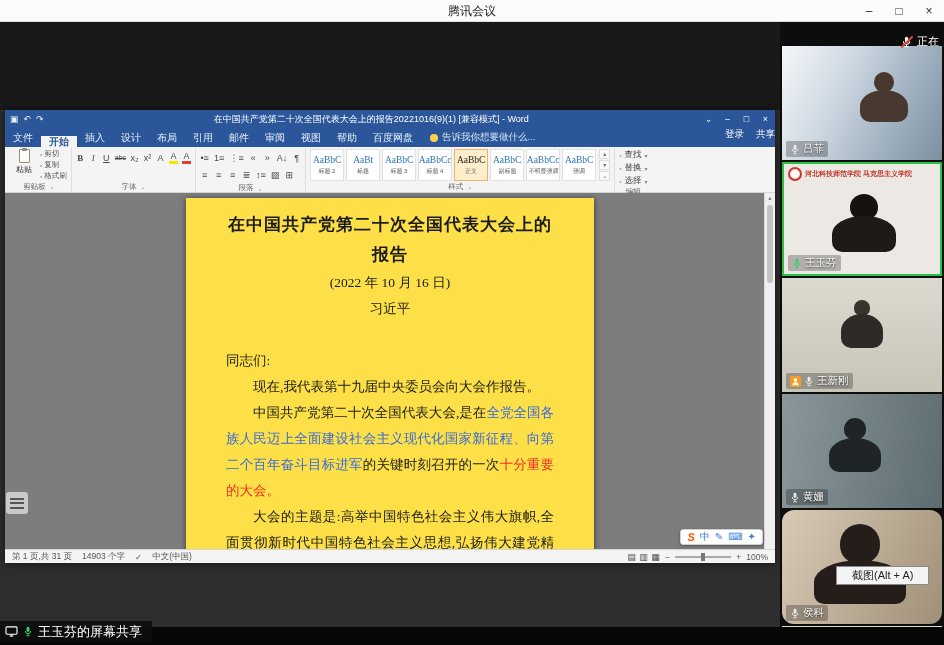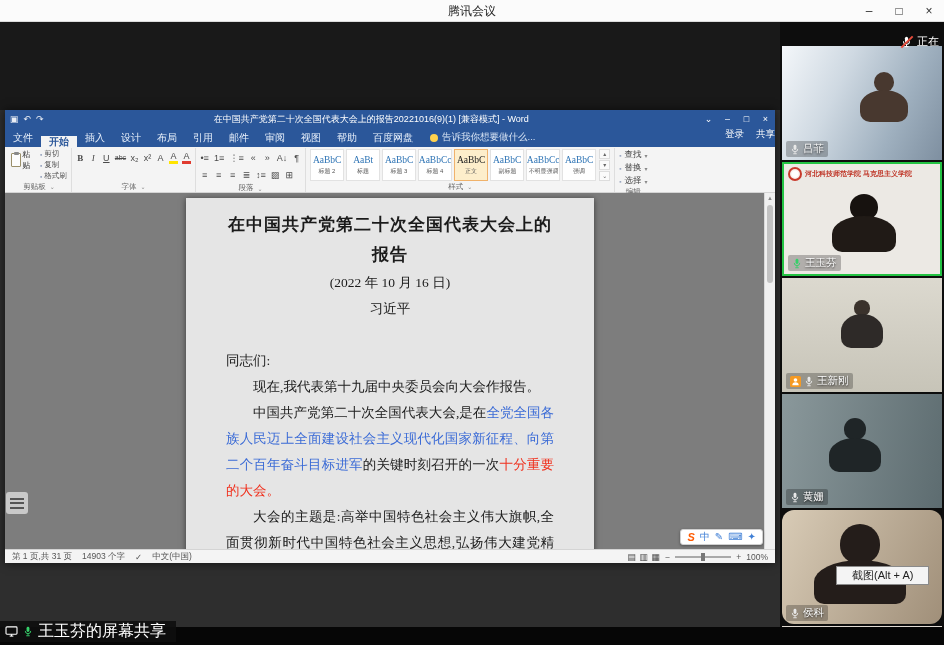--- a/index.html
+++ b/index.html
@@ -34,21 +34,21 @@
   .bulb{width:8px;height:8px;border-radius:50%;background:#ffd24d;flex:0 0 auto;}
   .tab-spacer{flex:1;}
   .tab-right{display:flex;align-items:flex-start;gap:12px;font-size:9.5px;color:#fff;white-space:nowrap;}
 
   .ribbon{display:flex;height:46px;background:#f4f4f4;border-bottom:1px solid #d4d4d4;padding:1px 2px 0 2px;}
   .rgroup{display:flex;flex-direction:column;border-right:1px solid #dedede;padding:1px 4px 0 4px;}
   .grp-content{flex:1;display:flex;align-items:flex-start;}
   .grp-label-row{height:11px;display:flex;align-items:center;justify-content:center;gap:4px;font-size:7.5px;color:#666;white-space:nowrap;}
   .launcher{font-size:6px;color:#888;}
 
-  .paste-btn{display:flex;flex-direction:row;align-items:center;justify-content:center;width:26px;gap:1px;}
+  .paste-btn{display:flex;flex-direction:column;align-items:center;justify-content:center;width:26px;gap:1px;}
   .paste-ico{width:11px;height:14px;background:#fdfdfd;border:1px solid #9a8f6a;border-radius:1px;position:relative;}
   .paste-ico::before{content:"";position:absolute;left:2px;top:-2px;width:5px;height:3px;background:#8a8a8a;border-radius:1px;}
   .paste-lbl{font-size:8px;color:#333;}
   .clip-col{display:flex;flex-direction:column;justify-content:center;gap:1px;margin-left:3px;}
   .clip-item{display:flex;align-items:center;gap:2px;font-size:7.5px;color:#555;height:10px;white-space:nowrap;}
   .mini-ico{font-size:6.5px;color:#9aa7c0;}
 
   .font-col{display:flex;flex-direction:column;}
   .font-row1{display:flex;gap:2px;align-items:center;height:17px;}
   .combo{border:1px solid #c6c6c6;background:#fff;font-size:8.5px;color:#333;display:flex;align-items:center;height:14px;padding:0 3px;gap:3px;justify-content:space-between;white-space:nowrap;overflow:hidden;}
@@ -75,21 +75,21 @@
   .style-item.plain .style-sample{color:#222;}
   .style-label{font-size:7px;color:#555;white-space:nowrap;transform:scale(.85);}
   .gallery-arrows{display:flex;flex-direction:column;justify-content:center;gap:1px;margin-left:3px;}
   .gallery-arrows span{font-size:6px;color:#666;border:1px solid #ddd;background:#fafafa;width:11px;text-align:center;line-height:8px;}
 
   .edit-col{display:flex;flex-direction:column;justify-content:center;gap:1px;}
   .edit-item{display:flex;align-items:center;gap:3px;font-size:8.5px;color:#444;height:12px;white-space:nowrap;}
   .mini-caret{font-size:6px;color:#888;}
 
   .doc-area{position:relative;height:356px;background:#7d7d7d;overflow:hidden;}
-  .page{width:408px;margin:5px auto 0;background:#e5e5e5;box-shadow:0 1px 6px rgba(0,0,0,.55);padding:12px 40px 40px 40px;height:420px;}
+  .page{width:408px;margin:5px auto 0;background:#fde047;box-shadow:0 1px 6px rgba(0,0,0,.55);padding:12px 40px 40px 40px;height:420px;}
   .dp{font-family:"Liberation Serif",serif;font-size:13.5px;line-height:26px;text-align:justify;color:#1b1b1b;}
   .doc-title{font-size:17px;font-weight:bold;text-align:center;letter-spacing:1px;line-height:30px;}
   .doc-center{text-align:center;}
   .doc-blank{height:26px;}
   .doc-indent{text-indent:2em;}
   .seg{white-space:pre-wrap;}
 
   .doc-scroll{position:absolute;right:0;top:0;bottom:0;width:11px;background:#f0f0f0;border-left:1px solid #d9d9d9;}
   .doc-scroll .up{display:block;text-align:center;font-size:6px;color:#888;padding-top:2px;}
   .doc-scroll .thumb{position:absolute;top:12px;left:2px;right:2px;height:78px;background:#c2c2c2;border-radius:3px;}
@@ -135,21 +135,21 @@
   .mic-ico,.host-ico{display:inline-flex;align-items:center;}
   .tile-banner{position:absolute;left:4px;top:3px;right:2px;display:flex;align-items:center;gap:3px;overflow:hidden;}
   .seal{flex:0 0 auto;width:14px;height:14px;border-radius:50%;border:2px solid #c8392b;background:radial-gradient(circle,#fff 40%,#e9c8c2 100%);}
   .seal-text{font-size:7px;color:#c0392b;font-weight:bold;white-space:nowrap;}
 
   
   .rec{position:absolute;top:34px;right:5px;display:flex;align-items:center;gap:4px;color:#fff;font-size:11px;z-index:30;}
   .mic-slash{position:relative;width:13px;height:14px;display:inline-flex;align-items:center;justify-content:center;}
   .mic-slash .slash{position:absolute;left:6px;top:-1px;width:2px;height:16px;background:#e74c3c;transform:rotate(45deg);}
   .tooltip{position:absolute;left:836px;top:566px;background:#f4f4f4;border:1px solid #8a8a8a;color:#222;font-size:11px;padding:1px 15px;z-index:45;white-space:nowrap;}
-  .share-banner{position:absolute;left:0;bottom:3px;height:21px;background:rgba(14,14,14,.9);display:flex;align-items:center;gap:5px;padding:0 10px 0 5px;z-index:44;color:#fff;font-size:16px;white-space:nowrap;}
+  .share-banner{position:absolute;left:0;bottom:3px;height:21px;background:rgba(14,14,14,.9);display:flex;align-items:center;gap:5px;padding:0 10px 0 5px;z-index:44;color:#fff;font-size:13px;white-space:nowrap;}
   .bottombar{position:absolute;left:0;bottom:0;width:944px;height:18px;background:#060606;z-index:20;}
 </style>
 </head>
 <body>
 
 <div class="app">
 
   <div class="titlebar">
     <div class="title">腾讯会议</div>
     <div class="win-controls">

